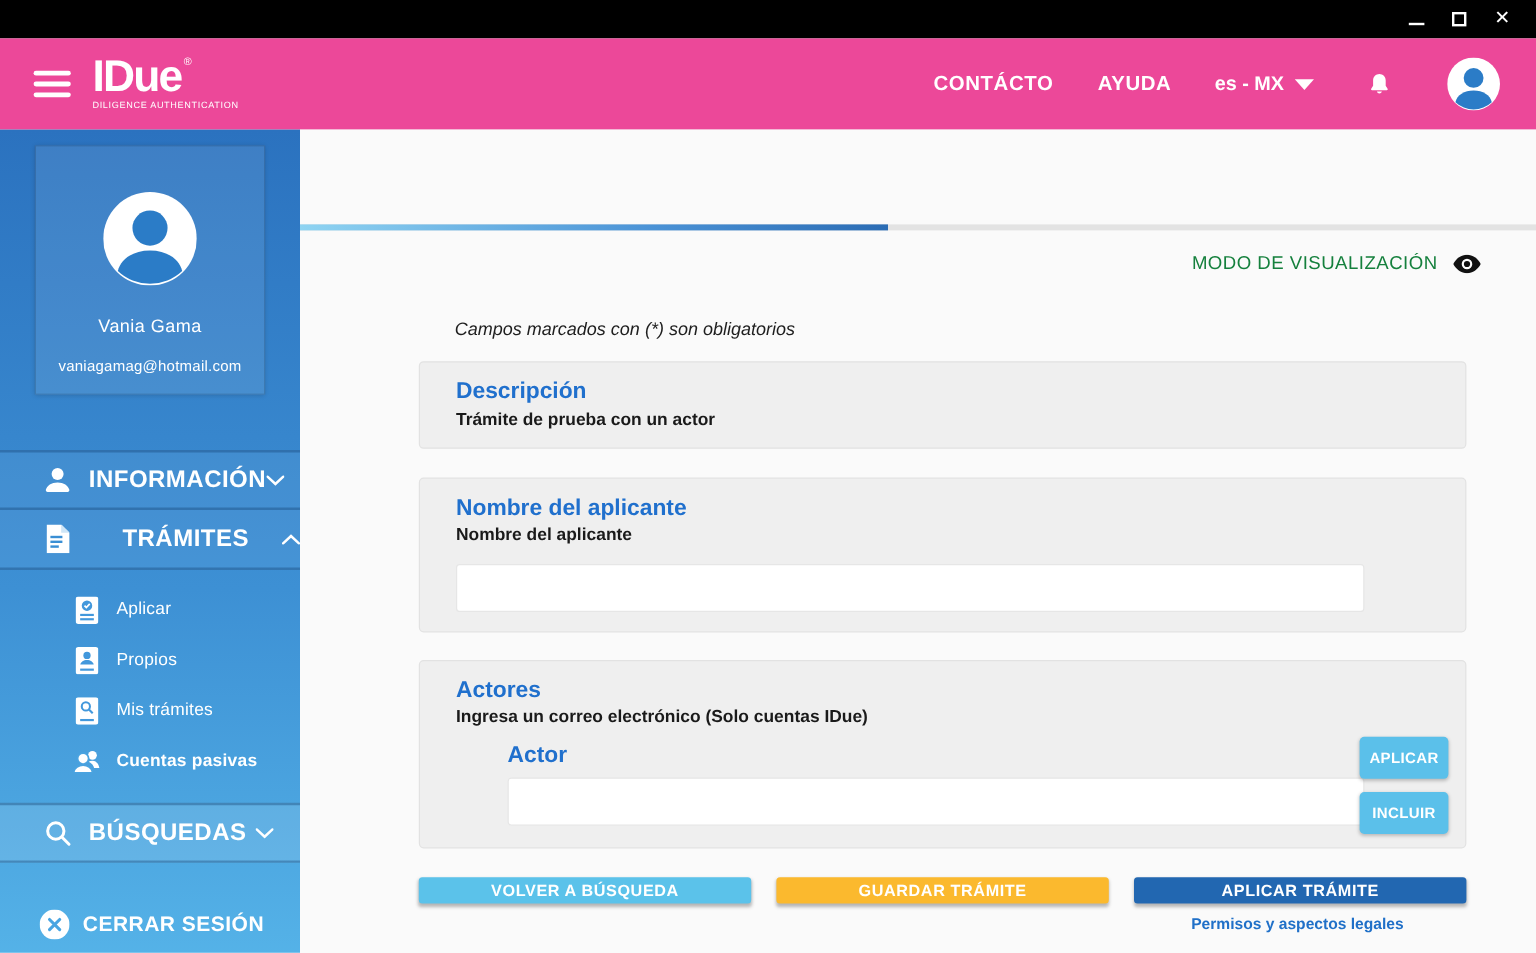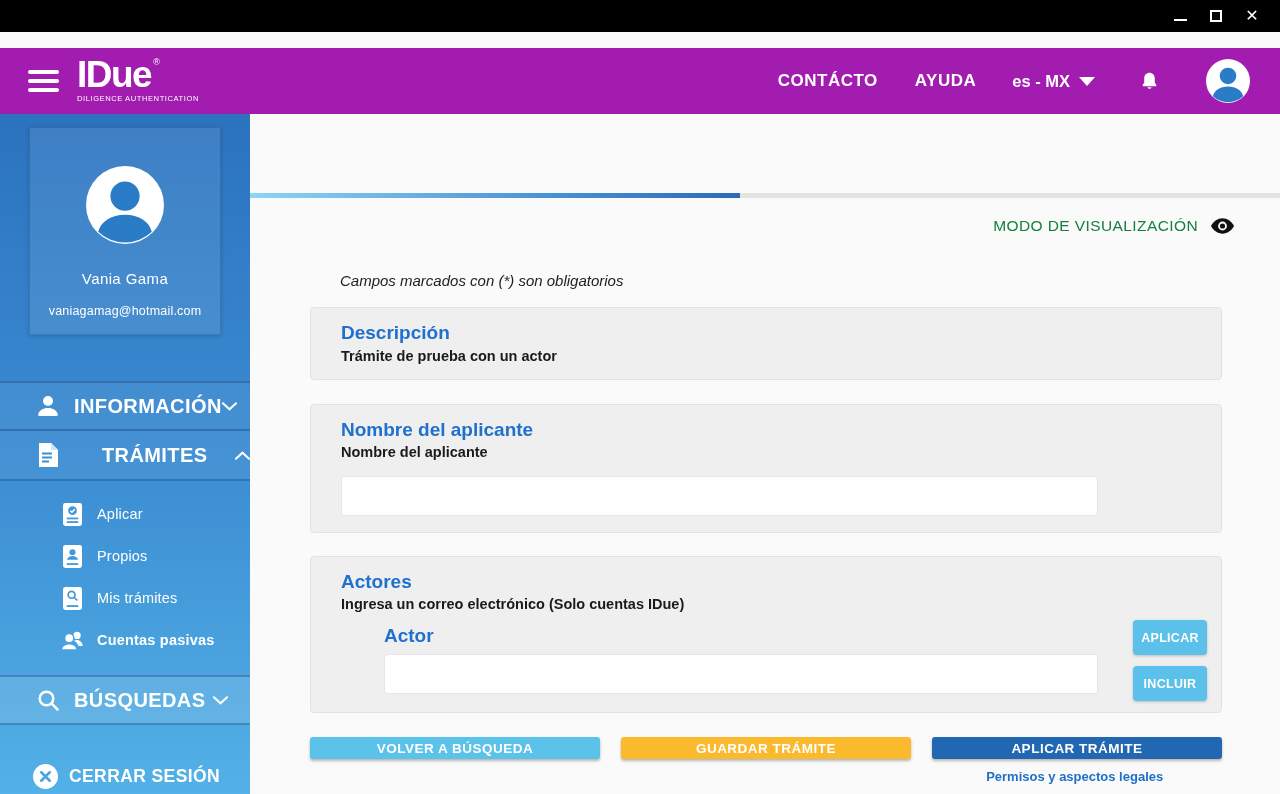--- a/index.html
+++ b/index.html
@@ -9,22 +9,22 @@
   
   .titlebar { height:32px; background:#000; display:flex; justify-content:flex-end;
     align-items:stretch; padding-right:10px; }
   .win-btn { width:36px; display:flex; align-items:center; justify-content:center;
     color:#fff; cursor:default; }
   .min-glyph { width:13px; height:2px; background:#fff; margin-top:8px; }
   .max-glyph { width:12px; height:12px; border:2px solid #fff; }
   .close-glyph { font-size:16px; line-height:1; color:#fff; }
 
   
-  .navbar { height:66px; background:#a21caf; display:flex; align-items:center;
-    padding:0 30px 0 28px;margin-top:16px; }
+  .navbar { height:76px; background:#ec4899; display:flex; align-items:center;
+    padding:0 30px 0 28px; }
   .hamburger { display:flex; flex-direction:column; gap:5px; margin-right:18px; cursor:pointer; }
   .hamburger span { display:block; width:31px; height:4px; background:#fff; border-radius:2px; }
   .logo-block { color:#fff; cursor:pointer; }
   .logo-line { display:flex; align-items:flex-start; }
   .logo-text { font-size:37px; font-weight:bold; letter-spacing:-1.5px; line-height:0.85; }
   .logo-reg { font-size:9px; margin-left:2px; margin-top:-2px; }
   .logo-sub { font-size:7.6px; letter-spacing:0.55px; margin-top:3px; white-space:nowrap; }
   .nav-right { margin-left:auto; display:flex; align-items:center; }
   .nav-link { color:#fff; font-size:17px; font-weight:bold; letter-spacing:0.5px; cursor:pointer; }
   .nav-link + .nav-link { margin-left:37px; }
@@ -66,21 +66,21 @@
     height:46px; color:#fff; font-weight:bold; font-size:17.5px; letter-spacing:0.4px; cursor:pointer; }
   .logout-row .menu-icon { margin-right:10px; }
 
   
   .main { flex:1; position:relative; background:#fafafa; }
   .progress-track { position:absolute; top:79px; left:0; right:0; height:5px; background:#e3e3e3; }
   .progress-fill { height:100%; background:linear-gradient(90deg,#8fd4f2 0%,#4a92d6 60%,#2b6cb4 100%); }
   .view-mode-row { position:absolute; top:103px; right:46px; display:flex; align-items:center;
     gap:13px; cursor:pointer; }
   .view-mode-label { font-size:15.5px; color:#15803d; letter-spacing:0.4px; }
-  .content { position:absolute; top:0; left:0; right:0; }
+  .content { position:absolute; top:0; left:0; right:0;padding-left:39px; }
   .required-note { margin:158px 0 0 90px; font-size:15px; font-style:italic; color:#1e1e1e; }
 
   .card { margin:0 58px 12px 60px; background:#efefef; border:1px solid #e2e2e2;
     border-radius:4px; padding:12px 30px; }
   .card-1 { margin-top:18px; height:73px; }
   .card-2 { margin-top:24px; height:129px; }
   .card-3 { margin-top:23px; height:157px; position:relative; }
   .card-title { font-size:19px; font-weight:bold; color:#2070cd; margin-top:2px; }
   .card-text { font-size:14.5px; font-weight:bold; color:#1a1a1a; margin-top:4px; }
   .field-label { font-size:14.5px; font-weight:bold; color:#1a1a1a; margin-top:3px; }

